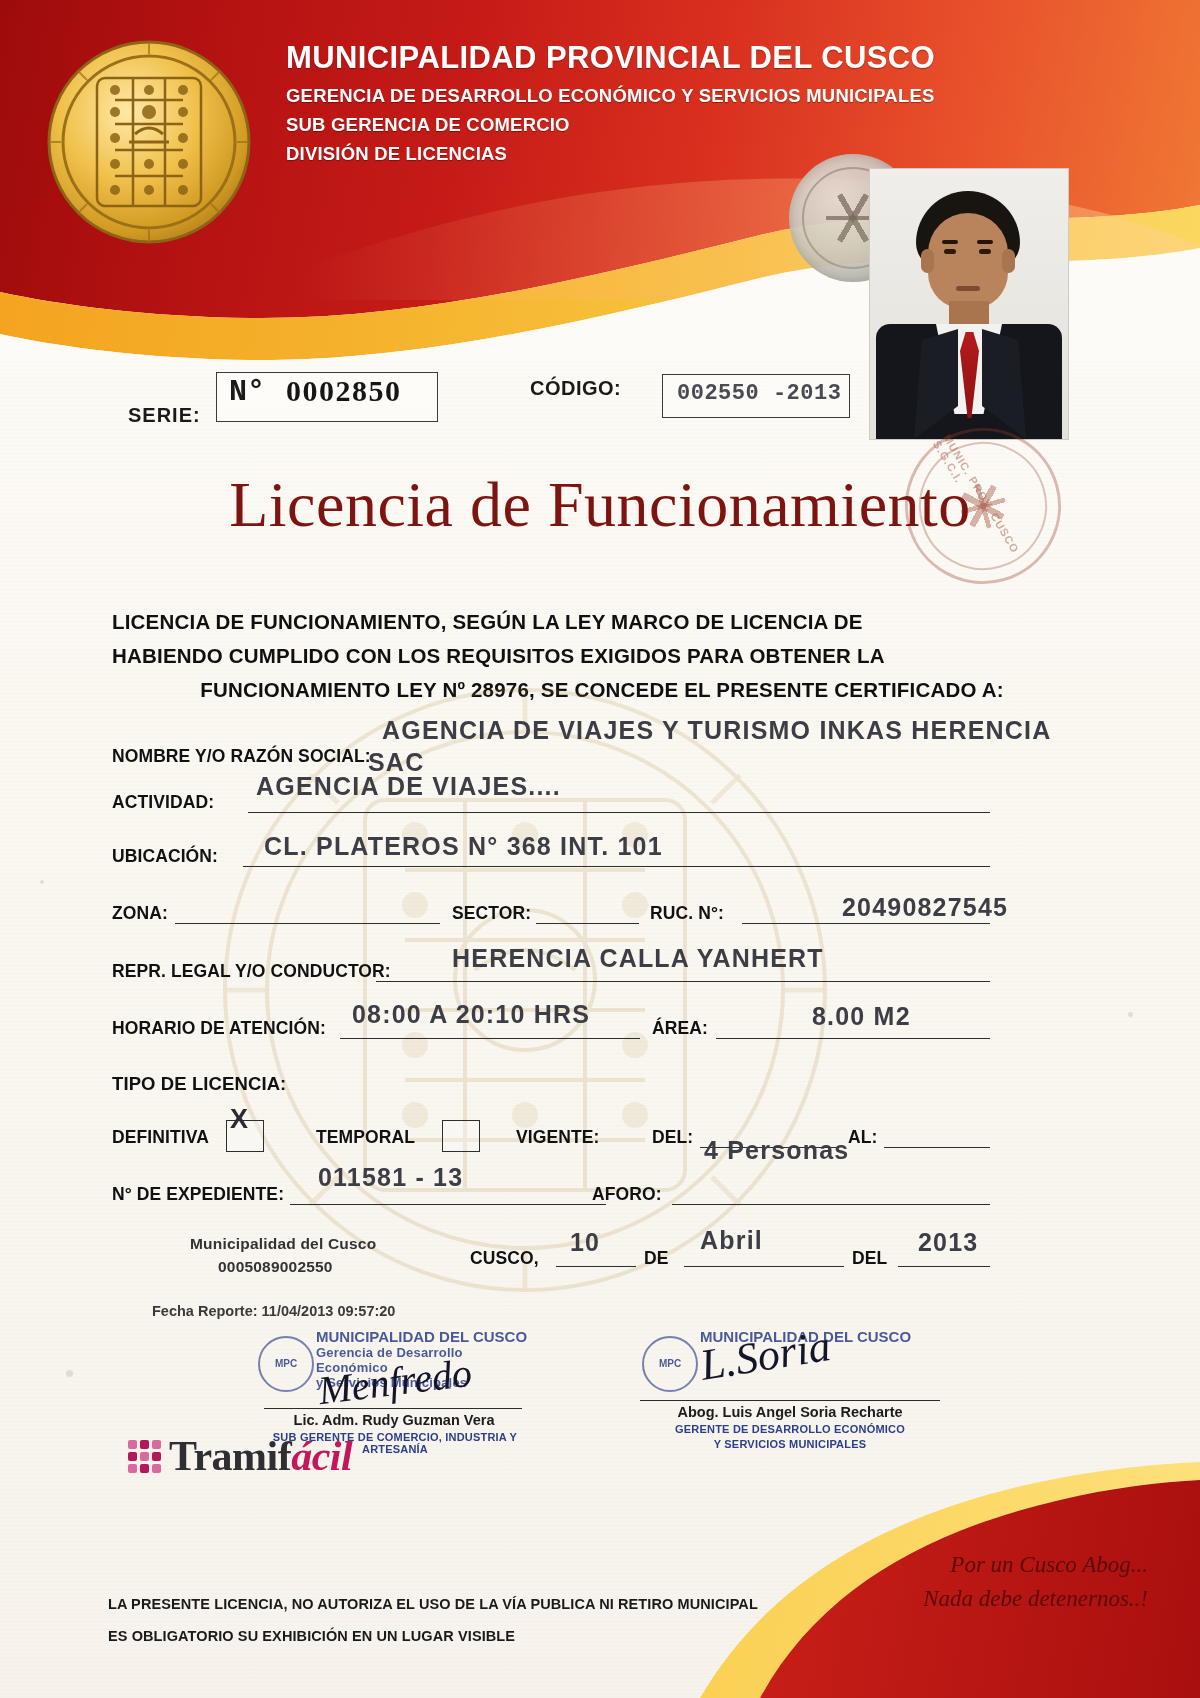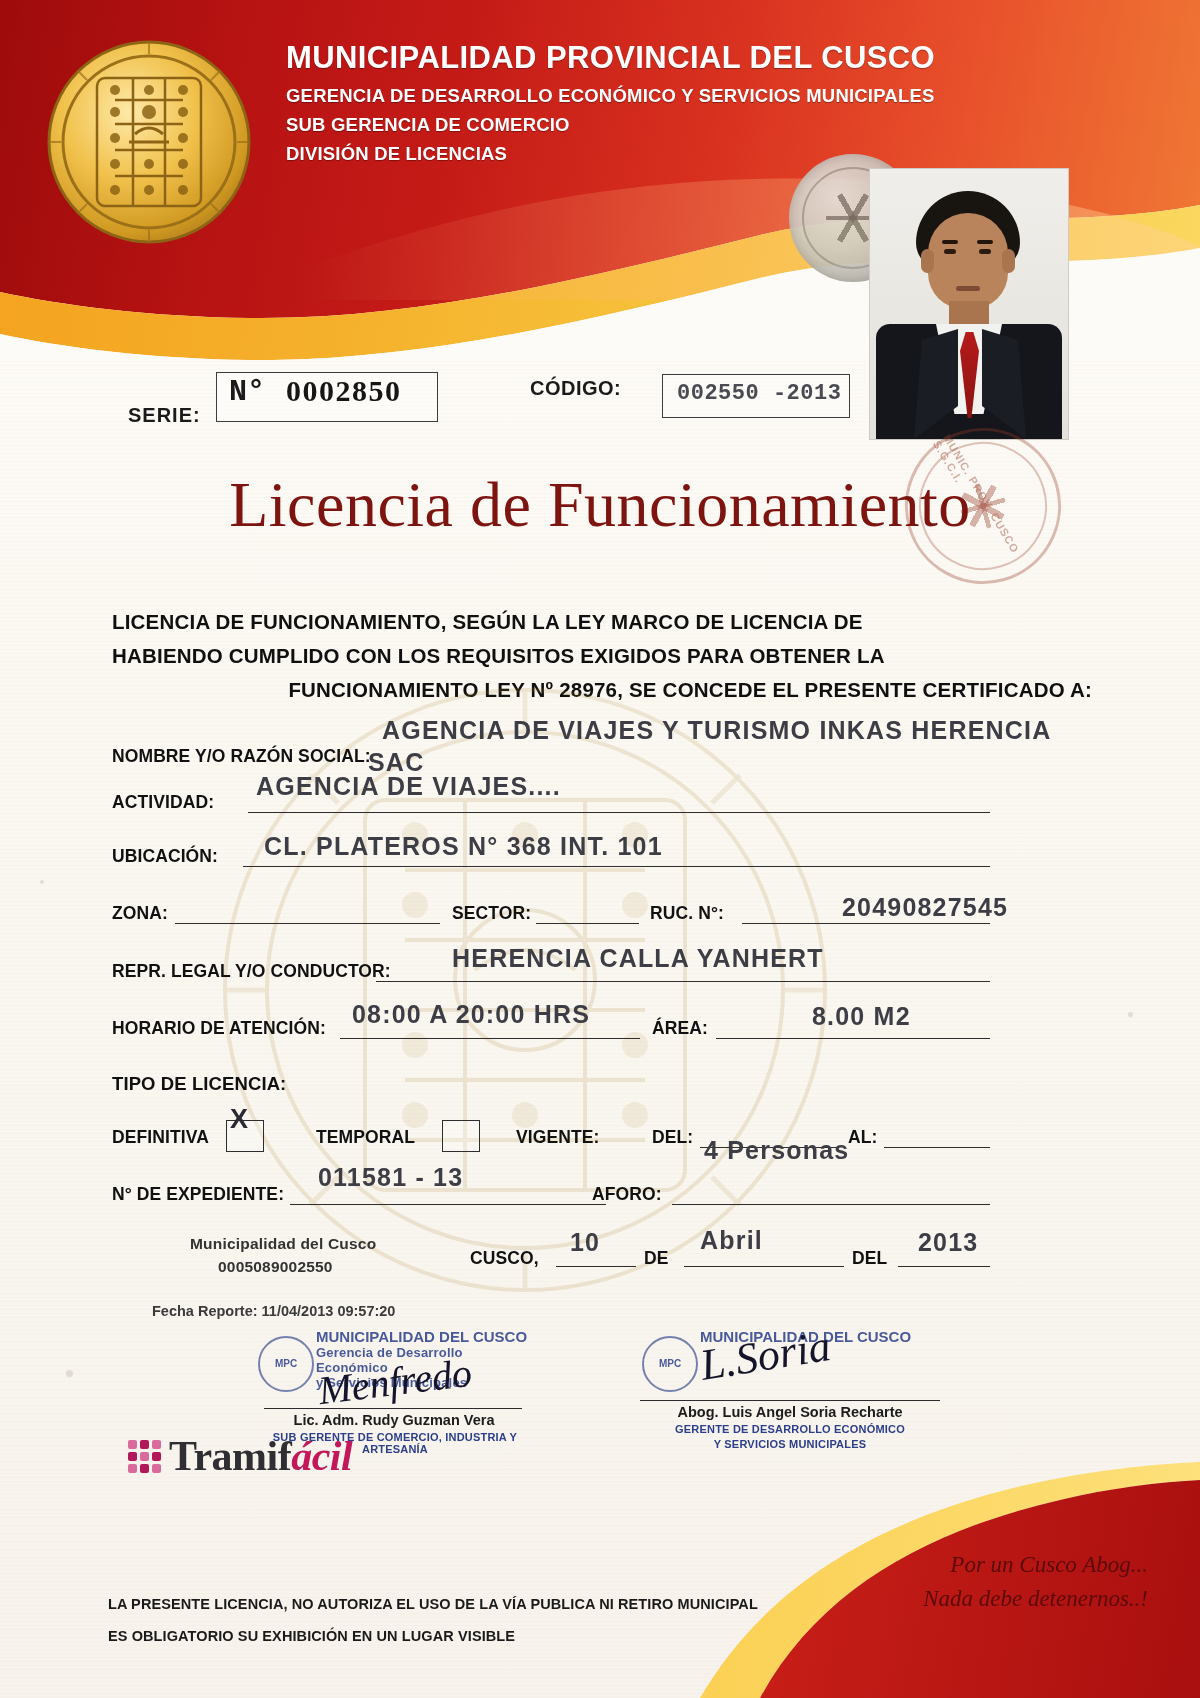--- a/index.html
+++ b/index.html
@@ -166,21 +166,21 @@
     font-size:64px;color:#7d1410;letter-spacing:0.5px;
   }
 
   
   .intro{
     position:absolute;left:112px;top:605px;width:980px;
     font-size:20.5px;font-weight:bold;line-height:1.65;letter-spacing:0.2px;
     color:#101010;
   }
   .intro div{text-align:justify;}
-  .intro div:last-child{text-align:right;}
+  .intro div:last-child{text-align:center;}
 
   
   .watermark{
     position:absolute;left:215px;top:680px;width:620px;height:620px;
     opacity:0.16;pointer-events:none;
   }
 
   
   .field-label{
     position:absolute;font-size:17.5px;font-weight:bold;letter-spacing:0.1px;color:#111;
@@ -434,21 +434,21 @@
   <div class="field-label" style="left:650px;top:903px;">RUC. N°:</div>
   <div class="rule" style="left:742px;top:923px;width:248px;"></div>
   <div class="hand" style="left:842px;top:893px;">20490827545</div>
 
   <div class="field-label" style="left:112px;top:961px;">REPR. LEGAL Y/O CONDUCTOR:</div>
   <div class="rule" style="left:376px;top:981px;width:614px;"></div>
   <div class="hand" style="left:452px;top:944px;">HERENCIA CALLA YANHERT</div>
 
   <div class="field-label" style="left:112px;top:1018px;">HORARIO DE ATENCIÓN:</div>
   <div class="rule" style="left:340px;top:1038px;width:300px;"></div>
-  <div class="hand" style="left:352px;top:1000px;">08:00 A 20:00 HRS</div>
+  <div class="hand" style="left:352px;top:1000px;">08:00 A 20:10 HRS</div>
 
   <div class="field-label" style="left:652px;top:1018px;">ÁREA:</div>
   <div class="rule" style="left:716px;top:1038px;width:274px;"></div>
   <div class="hand" style="left:812px;top:1002px;">8.00 M2</div>
 
   <div class="field-label" style="left:112px;top:1073px;font-size:18.5px;">TIPO DE LICENCIA:</div>
 
   <div class="field-label" style="left:112px;top:1127px;">DEFINITIVA</div>
   <div class="box-sm" style="left:226px;top:1120px;"></div>
   <div class="xmark" style="left:230px;top:1104px;">X</div>

